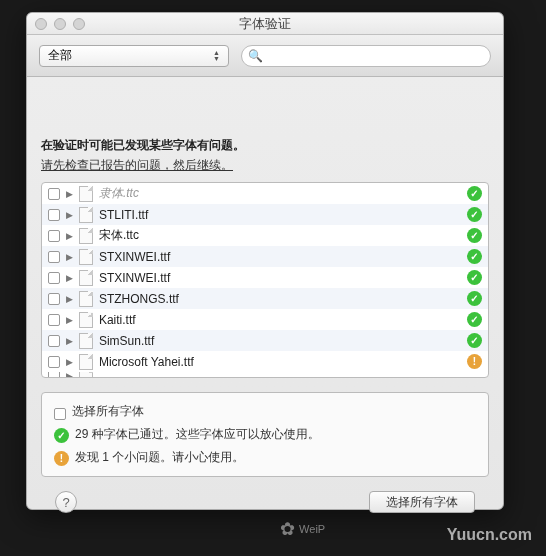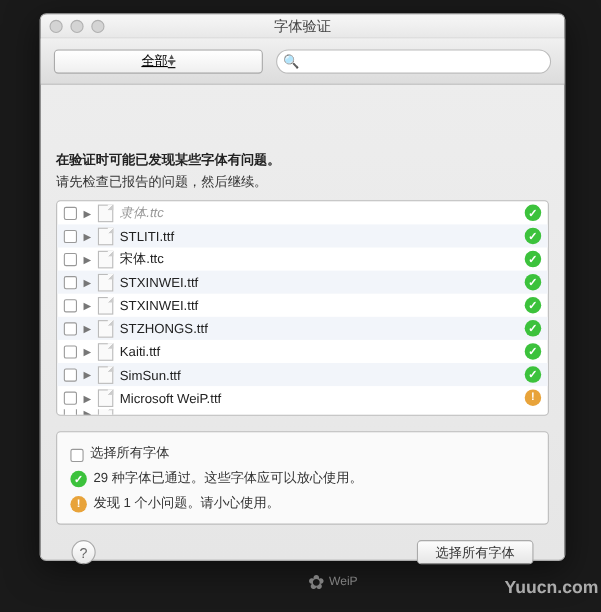--- a/index.html
+++ b/index.html
@@ -1,40 +1,40 @@
 <!DOCTYPE html>
 <html><head>
 <meta charset="utf-8">
 <style>
 * { box-sizing: border-box; margin: 0; padding: 0; font-family: "Helvetica Neue", Arial, sans-serif; }
 body { background: #1a1a1a; width: 546px; height: 556px; position: relative; }
 
 .window {
-  position: absolute; left: 36px; top: 12px; width: 478px; height: 498px;
+  position: absolute; left: 26px; top: 12px; width: 478px; height: 498px;
   background: linear-gradient(#eeeeee, #e6e6e6);
   border-radius: 6px; box-shadow: 0 8px 30px rgba(0,0,0,0.5);
   border: 1px solid #aaa;
 }
 
 .titlebar { height: 22px; display: flex; align-items: center; padding: 0 8px; border-bottom: 1px solid #c0c0c0; background: linear-gradient(#f7f7f7, #e8e8e8); border-radius: 6px 6px 0 0; }
 .traffic { display: flex; gap: 7px; }
 .tl { width: 12px; height: 12px; border-radius: 50%; background: #d4d4d4; border: 1px solid #b0b0b0; }
 .titlebar-title { flex: 1; text-align: center; font-size: 13px; color: #444; margin-left: -50px; }
 
 .toolbar { height: 42px; display: flex; align-items: center; padding: 0 12px; gap: 12px; border-bottom: 1px solid #b8b8b8; background: linear-gradient(#f0f0f0, #dcdcdc); }
 .select-wrap { position: relative; width: 190px; }
-.select-btn { width: 100%; height: 22px; background: linear-gradient(#fff,#efefef); border: 1px solid #aaa; border-radius: 4px; font-size: 12px; padding: 0 8px; text-align: left; display: flex; align-items: center; justify-content: center; text-decoration: underline; }
+.select-btn { width: 100%; height: 22px; background: linear-gradient(#fff,#efefef); border: 1px solid #aaa; border-radius: 4px; font-size: 12px; padding: 0 8px; text-align: left; display: flex; align-items: center; justify-content: space-between; }
 .select-arrows { display: flex; flex-direction: column; font-size: 7px; line-height: 6px; color: #555; }
 .search-wrap { flex: 1; position: relative; }
 .search-input { width: 100%; height: 22px; border-radius: 11px; border: 1px solid #bbb; padding: 0 8px 0 24px; font-size: 12px; background: #fff; }
 .search-icon { position: absolute; left: 7px; top: 4px; color: #888; font-size: 12px; }
 
 .content { padding: 12px 14px; margin-top: 48px; }
 .msg1 { font-size: 12px; font-weight: bold; color: #222; margin-bottom: 3px; }
-.msg2 { font-size: 12px; color: #333; margin-bottom: 8px; }
+.msg2 { font-size: 12px; color: #333; margin-bottom: 8px; text-decoration: underline; }
 
 .list-box { border: 1px solid #bbb; border-radius: 4px; background: #fff; height: 196px; overflow: hidden; }
 .list-row { height: 21px; display: flex; align-items: center; padding: 0 6px; font-size: 12px; gap: 6px; }
 .list-row.even { background: #f2f5fa; }
 .list-row .cb { width: 12px; height: 12px; border: 1px solid #999; background: #fff; border-radius: 2px; }
 .disclosure { color: #777; font-size: 9px; }
 .file-icon { width: 14px; height: 16px; border: 1px solid #bbb; background: #fafafa; position: relative; }
 .file-icon::after { content: ""; position: absolute; right: -1px; top: -1px; width: 5px; height: 5px; background: linear-gradient(135deg, #fafafa 50%, #ccc 50%); }
 .row-name { flex: 1; color: #222; white-space: nowrap; overflow: hidden; text-overflow: ellipsis; }
 .status-ok { width: 15px; height: 15px; border-radius: 50%; background: #3cc23c; color: #fff; font-size: 10px; display: flex; align-items: center; justify-content: center; font-weight: bold; }
@@ -43,21 +43,21 @@
 
 .summary-box { margin-top: 14px; border: 1px solid #bbb; border-radius: 4px; background: #fafafa; padding: 10px 12px; }
 .summary-row { display: flex; align-items: flex-end; gap: 6px; font-size: 12px; color: #333; margin-bottom: 6px; }
 .summary-row .cb { width: 12px; height: 12px; border: 1px solid #999; background: #fff; border-radius: 2px; }
 
 .footer { display: flex; align-items: center; padding: 0 14px; margin-top: 14px; }
 .help-btn { width: 22px; height: 22px; border-radius: 50%; background: linear-gradient(#fff,#e8e8e8); border: 1px solid #aaa; color: #666; font-size: 13px; display: flex; align-items: center; justify-content: center; }
 .spacer { flex: 1; }
 .remove-btn { height: 22px; padding: 0 16px; background: linear-gradient(#fdfdfd,#e6e6e6); border: 1px solid #aaa; border-radius: 4px; font-size: 12px; color: #333; }
 
-.watermark { position: absolute; right: 2px; bottom: 12px; color: #ddd; font-size: 16px; font-weight: bold; opacity: 0.75; }
+.watermark { position: absolute; right: 14px; bottom: 12px; color: #ddd; font-size: 16px; font-weight: bold; opacity: 0.75; }
 .watermark2 { position: absolute; left: 280px; bottom: 16px; color: #aaa; font-size: 11px; opacity: 0.7; display: flex; align-items: center; gap: 4px; }
 .wp-logo { font-size: 18px; color: #aaa; }
 </style>
 </head>
 <body>
 
 <div class="window">
   <div class="titlebar">
     <div class="traffic">
       <div class="tl"></div>
@@ -141,21 +141,21 @@
           <span class="cb"></span>
           <span class="disclosure">▶</span>
           <span class="file-icon"></span>
           <span class="row-name">SimSun.ttf</span>
           <span class="status-ok">✓</span>
         </div>
         <div class="list-row">
           <span class="cb"></span>
           <span class="disclosure">▶</span>
           <span class="file-icon"></span>
-          <span class="row-name">Microsoft WeiP.ttf</span>
+          <span class="row-name">Microsoft Yahei.ttf</span>
           <span class="status-warn">!</span>
         </div>
         <div class="list-row" style="height: 8px; overflow: hidden;">
           <span class="cb"></span>
           <span class="disclosure">▶</span>
           <span class="file-icon"></span>
         </div>
       </div>
 
     <div class="summary-box">

